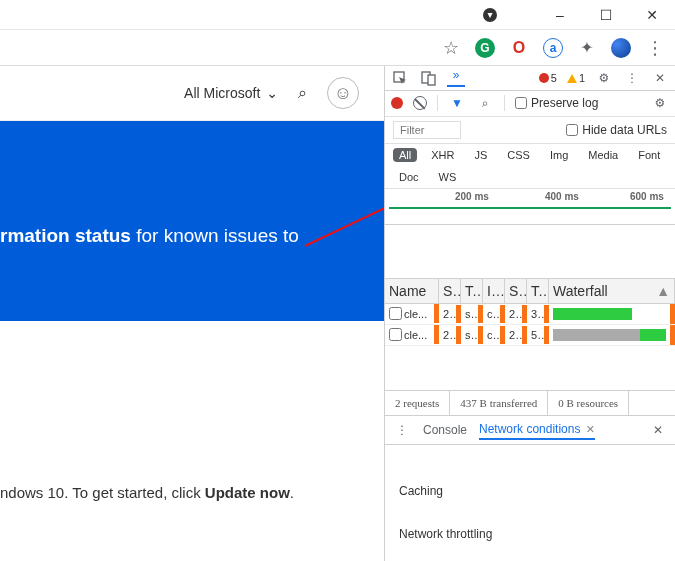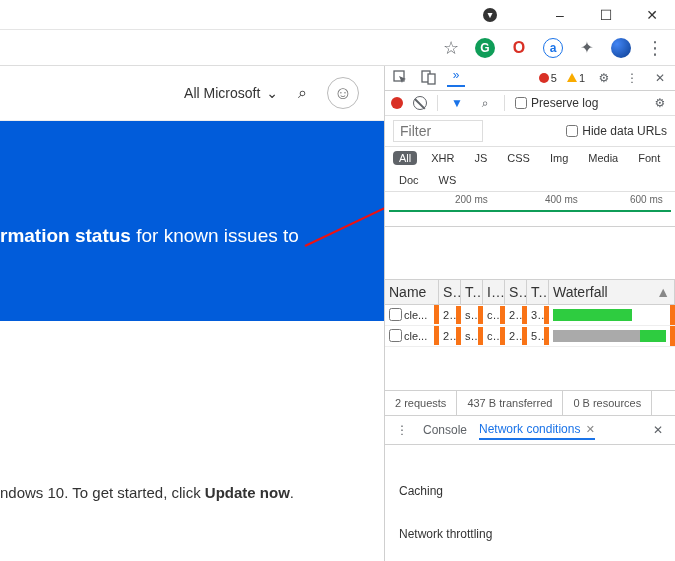--- a/index.html
+++ b/index.html
@@ -37,42 +37,42 @@
   .red-dot { width:10px; height:10px; background:#d93025; border-radius:50%; }
   .warn-tri { width:0; height:0; border-left:5px solid transparent; border-right:5px solid transparent; border-bottom:9px solid #f9ab00; }
   .dt-subbar { height:28px; display:flex; align-items:center; padding:0 6px; gap:10px; border-bottom:1px solid #e0e0e0; }
   .rec-dot { width:12px; height:12px; background:#d93025; border-radius:50%; }
   .nosign { width:14px; height:14px; border:1.5px solid #5f6368; border-radius:50%; position:relative; }
   .nosign::after { content:""; position:absolute; width:14px; height:1.5px; background:#5f6368; transform:rotate(45deg); top:6px; left:-1px; }
   .funnel { color:#1a73e8; }
   .chk { display:flex; align-items:center; gap:4px; }
   .chk input { width:12px; height:12px; }
   .filter-row { padding:4px 8px; display:flex; align-items:center; gap:8px; border-bottom:1px solid #e0e0e0; }
-  .filter-input { border:1px solid #ddd; padding:2px 6px; font-size:14px; width:90px; color:#888; }
+  .filter-input { border:1px solid #ddd; padding:2px 6px; font-size:11px; width:68px; color:#888; }
   .type-row { padding:4px 8px; display:flex; flex-wrap:wrap; gap:8px; align-items:center; border-bottom:1px solid #e0e0e0; font-size:11px; }
   .type-pill { padding:1px 6px; border-radius:4px; }
   .type-pill.active { background:#5f6368; color:#fff; }
   .chk-row { padding:4px 8px; display:flex; gap:14px; border-bottom:1px solid #e0e0e0; font-size:11px; }
-  .timeline { height:40px; position:relative; border-bottom:1px solid #d0d0d0; padding-top:2px; }
+  .timeline { height:40px; position:relative; border-bottom:1px solid #d0d0d0; padding-top:2px;font-weight:bold; }
   .timeline .tick { position:absolute; top:2px; font-size:10px; color:#666; }
   .timeline .greenbar { position:absolute; left:4px; right:4px; top:18px; height:2px; background:#0f9d58; }
   .spacer-area { height:60px; border-bottom:1px solid #d0d0d0; }
   .table-head { display:flex; border-bottom:1px solid #d0d0d0; background:#f3f3f3; }
   .th { padding:4px 4px; border-right:1px solid #d0d0d0; font-size:14px; overflow:hidden; text-overflow:ellipsis; white-space:nowrap; }
   .table-row { display:flex; border-bottom:1px solid #eee; align-items:center; }
   .td { padding:3px 4px; border-right:5px solid #f97316; font-size:11px; overflow:hidden; text-overflow:ellipsis; white-space:nowrap; }
   .col-name { width:54px; display:flex; align-items:center; gap:2px; }
   .col-s { width:22px; } .col-t { width:22px; } .col-i { width:22px; } .col-s2 { width:22px; } .col-t2 { width:22px; }
   .col-wf { flex:1; padding:4px; position:relative; }
   .wf-bar { height:12px; background:#2ecc40; }
   .wf-bar2 { height:12px; background:#aaa; position:relative; }
   .wf-bar2::after { content:""; position:absolute; right:0; top:0; width:26px; height:12px; background:#2ecc40; }
   .table-body-space { height:50px; border-bottom:1px solid #d0d0d0; }
   .status-row { display:flex; border-bottom:1px solid #d0d0d0; font-size:11px; color:#555; }
-  .status-cell { padding:6px 10px; border-right:1px solid #d0d0d0; }
+  .status-cell { padding:6px 10px; border-right:1px solid #d0d0d0;font-family:Liberation Serif, serif; }
   .drawer-tabs { display:flex; align-items:center; padding:4px 8px; gap:12px; border-bottom:1px solid #d0d0d0; font-size:12px; }
   .drawer-tab { color:#5f6368; padding:2px 0; }
   .drawer-tab.active { color:#1a73e8; border-bottom:2px solid #1a73e8; }
   .drawer-close-t { margin-left:2px; color:#888; font-size:11px; }
   .drawer-body { padding:10px 14px; font-size:12px; color:#333; }
   .drawer-section { margin-bottom:10px;margin-top:29px; }
   .drawer-label { margin-bottom:6px; color:#333; }
   input[type=checkbox] { accent-color:#888; }
 </style>
 </head>

